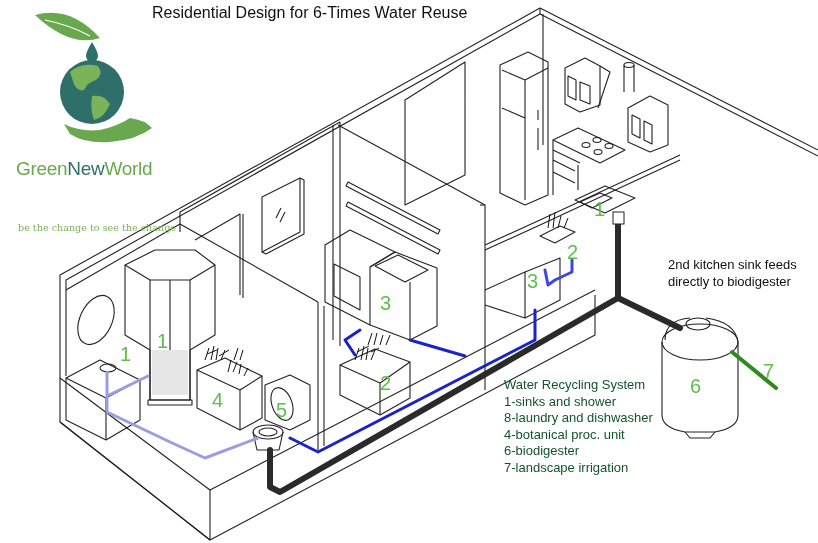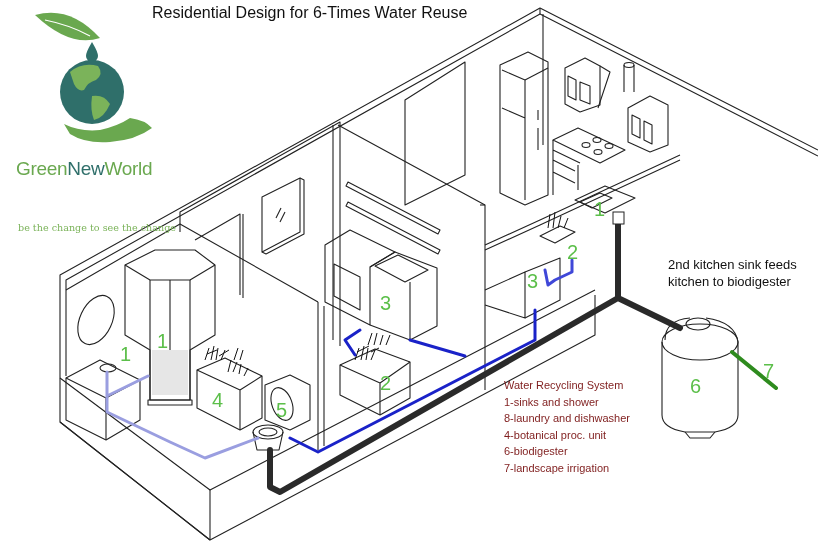--- a/index.html
+++ b/index.html
@@ -2,21 +2,21 @@
 <html><head>
 <meta charset="utf-8">
 <style>
   html, body { margin:0; padding:0; background:#ffffff; }
   body { width:818px; height:543px; position:relative; overflow:hidden; font-family:"Liberation Sans", sans-serif; }
   #stage { position:absolute; left:0; top:0; width:818px; height:398px; }
   .title { position:absolute; left:152px; top:4px; font-size:16px; color:#111; white-space:nowrap; }
   .brand-name { position:absolute; left:16px; top:158px; font-family:Liberation Sans, sans-serif; font-size:19px; color:#6aa84f; white-space:nowrap; letter-spacing:-0.3px; }
   .brand-name .mid { color:#2f6f6a; }
   .brand-tag { position:absolute; left:18px; top:182px; font-family:"DejaVu Serif", serif; font-size:9.6px; color:#7bb35a; white-space:nowrap;margin-top:40px; }
-  .legend { position:absolute; left:504px; top:377px; font-size:11px; line-height:16.6px; color:#7f1d1d; }
+  .legend { position:absolute; left:504px; top:377px; font-size:13px; line-height:16.6px; color:#14532d; }
   .legend div { white-space:nowrap; }
   .note { position:absolute; left:668px; top:257px; font-size:13px; line-height:16.6px; color:#111; white-space:nowrap; }
   .num { position:absolute; font-size:20px; color:#5cbf4a; line-height:1; }
 </style>
 </head>
 <body>
 
 <div id="stage">
 
   <svg width="818" height="543" viewBox="0 0 818 543" style="position:absolute;left:0;top:0">
@@ -194,21 +194,21 @@
   <span class="num" style="left: 380px; top: 293px; color: rgb(92, 191, 74);">3</span>
   <span class="num" style="left: 380px; top: 373px; color: rgb(92, 191, 74);">2</span>
   <span class="num" style="left: 594px; top: 199px; color: rgb(92, 191, 74);">1</span>
   <span class="num" style="left: 567px; top: 242px; color: rgb(92, 191, 74);">2</span>
   <span class="num" style="left: 527px; top: 271px; color: rgb(92, 191, 74);">3</span>
   <span class="num" style="left: 690px; top: 376px; color: rgb(92, 191, 74);">6</span>
   <span class="num" style="left: 763px; top: 361px; color: rgb(92, 191, 74);">7</span>
 
   <div class="note">
     <div>2nd kitchen sink feeds</div>
-    <div>kitchen to biodigester</div>
+    <div>directly to biodigester</div>
   </div>
 
   <div class="legend">
     <div>Water Recycling System</div>
     <div>1-sinks and shower</div>
     <div>8-laundry and dishwasher</div>
     <div>4-botanical proc. unit</div>
     <div>6-biodigester</div>
     <div>7-landscape irrigation</div>
   </div>

